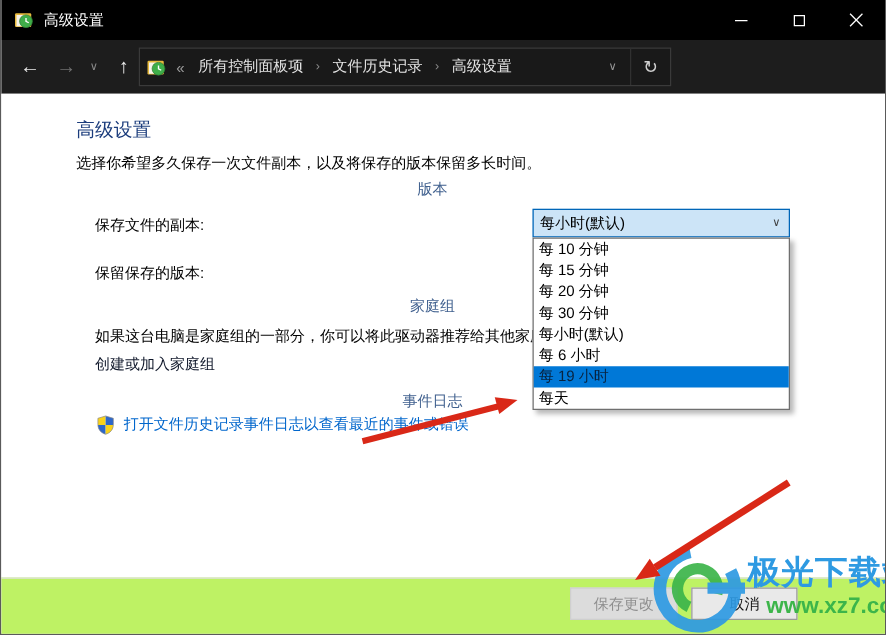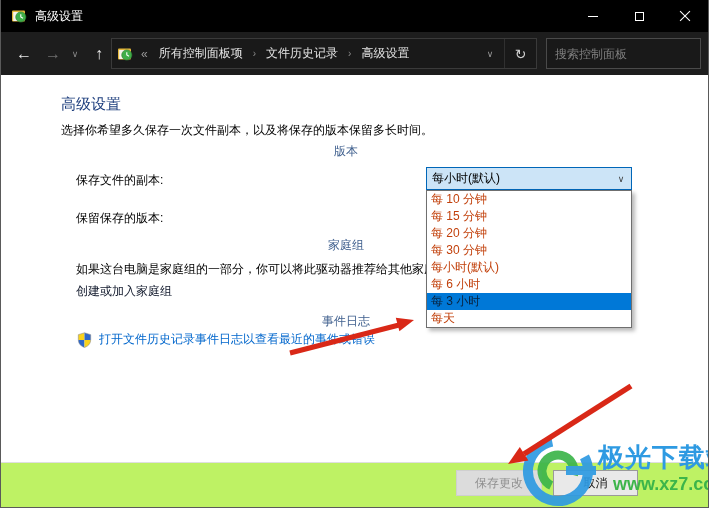--- a/index.html
+++ b/index.html
@@ -67,21 +67,21 @@
   .el-row { position:absolute; left:76px; top:256px; display:flex; align-items:center; }
   .el-link { font-size:12px; color:#0066cc; margin-left:7px; white-space:nowrap; cursor:pointer; }
 
   
   .combobox { position:absolute; left:425px; top:92px; width:206px; height:23px; background:#cce4f7;
               border:1px solid #0066b8; display:flex; align-items:center; cursor:default; }
   .combo-value { font-size:12px; color:#000000; padding-left:5px; flex:1; white-space:nowrap; }
   .combo-chevron { width:20px; text-align:center; font-size:9px; color:#3c3c3c; }
   .dropdown { position:absolute; left:425px; top:190px; width:206px; background:#ffffff;
               border:1px solid #6f6f6f; z-index:5; box-shadow:3px 3px 4px rgba(0,0,0,0.28); }
-  .dd-item { height:17px; line-height:17px; font-size:12px; color:#c2410c; padding-left:4px;
+  .dd-item { height:17px; line-height:17px; font-size:12px; color:#000000; padding-left:4px;
              white-space:nowrap; cursor:default; }
   .dd-item.highlighted { background:#0078d7; color:#08233f; }
 
   
   .footer { position:absolute; left:0; top:462px; width:709px; height:46px; background:#bef264;
             border-top:1px solid #dfdfdf;text-align:right; }
   .btn { position:absolute; top:7px; height:26px; font-size:12px; display:flex; align-items:center;
          justify-content:center; }
   .btn-save { left:455px; width:86px; background:#dcdcdc; border:1px solid #cfcfcf; color:#8f8f8f; }
   .btn-cancel { left:552px; width:85px; background:#e9e9e9; border:1px solid #9a9a9a; color:#111111; cursor:pointer; }
@@ -143,24 +143,20 @@
       <span class="crumb-sep">›</span>
       <span class="crumb">文件历史记录</span>
       <span class="crumb-sep">›</span>
       <span class="crumb">高级设置</span>
       <div class="addr-right">
         <span class="addr-chevron">∨</span>
         <span class="addr-refresh">↻</span>
       </div>
     </div>
 
-    <div class="searchbox">
-      <input type="text" placeholder="搜索控制面板" style="">
-
-    </div>
   </div>
 
   <div class="content">
     <div class="page-heading">高级设置</div>
     <div class="page-desc">选择你希望多久保存一次文件副本，以及将保存的版本保留多长时间。</div>
 
     <div class="section-hdr sec-versions">
       <span class="s-title">版本</span>
       <span class="s-line"></span>
     </div>
@@ -204,21 +200,21 @@
     </div>
   </div>
 
   <div class="dropdown">
     <div class="dd-item">每 10 分钟</div>
     <div class="dd-item">每 15 分钟</div>
     <div class="dd-item">每 20 分钟</div>
     <div class="dd-item">每 30 分钟</div>
     <div class="dd-item">每小时(默认)</div>
     <div class="dd-item">每 6 小时</div>
-    <div class="dd-item highlighted">每 3 小时</div>
+    <div class="dd-item highlighted">每 19 小时</div>
     <div class="dd-item">每天</div>
   </div>
 
   <div class="footer">
     <div class="btn btn-save">保存更改</div>
     <div class="btn btn-cancel">取消</div>
   </div>
 
   <div class="watermark">
     <svg class="wm-logo" width="100" height="75" viewBox="0 0 100 75" style="opacity:0.92;">

